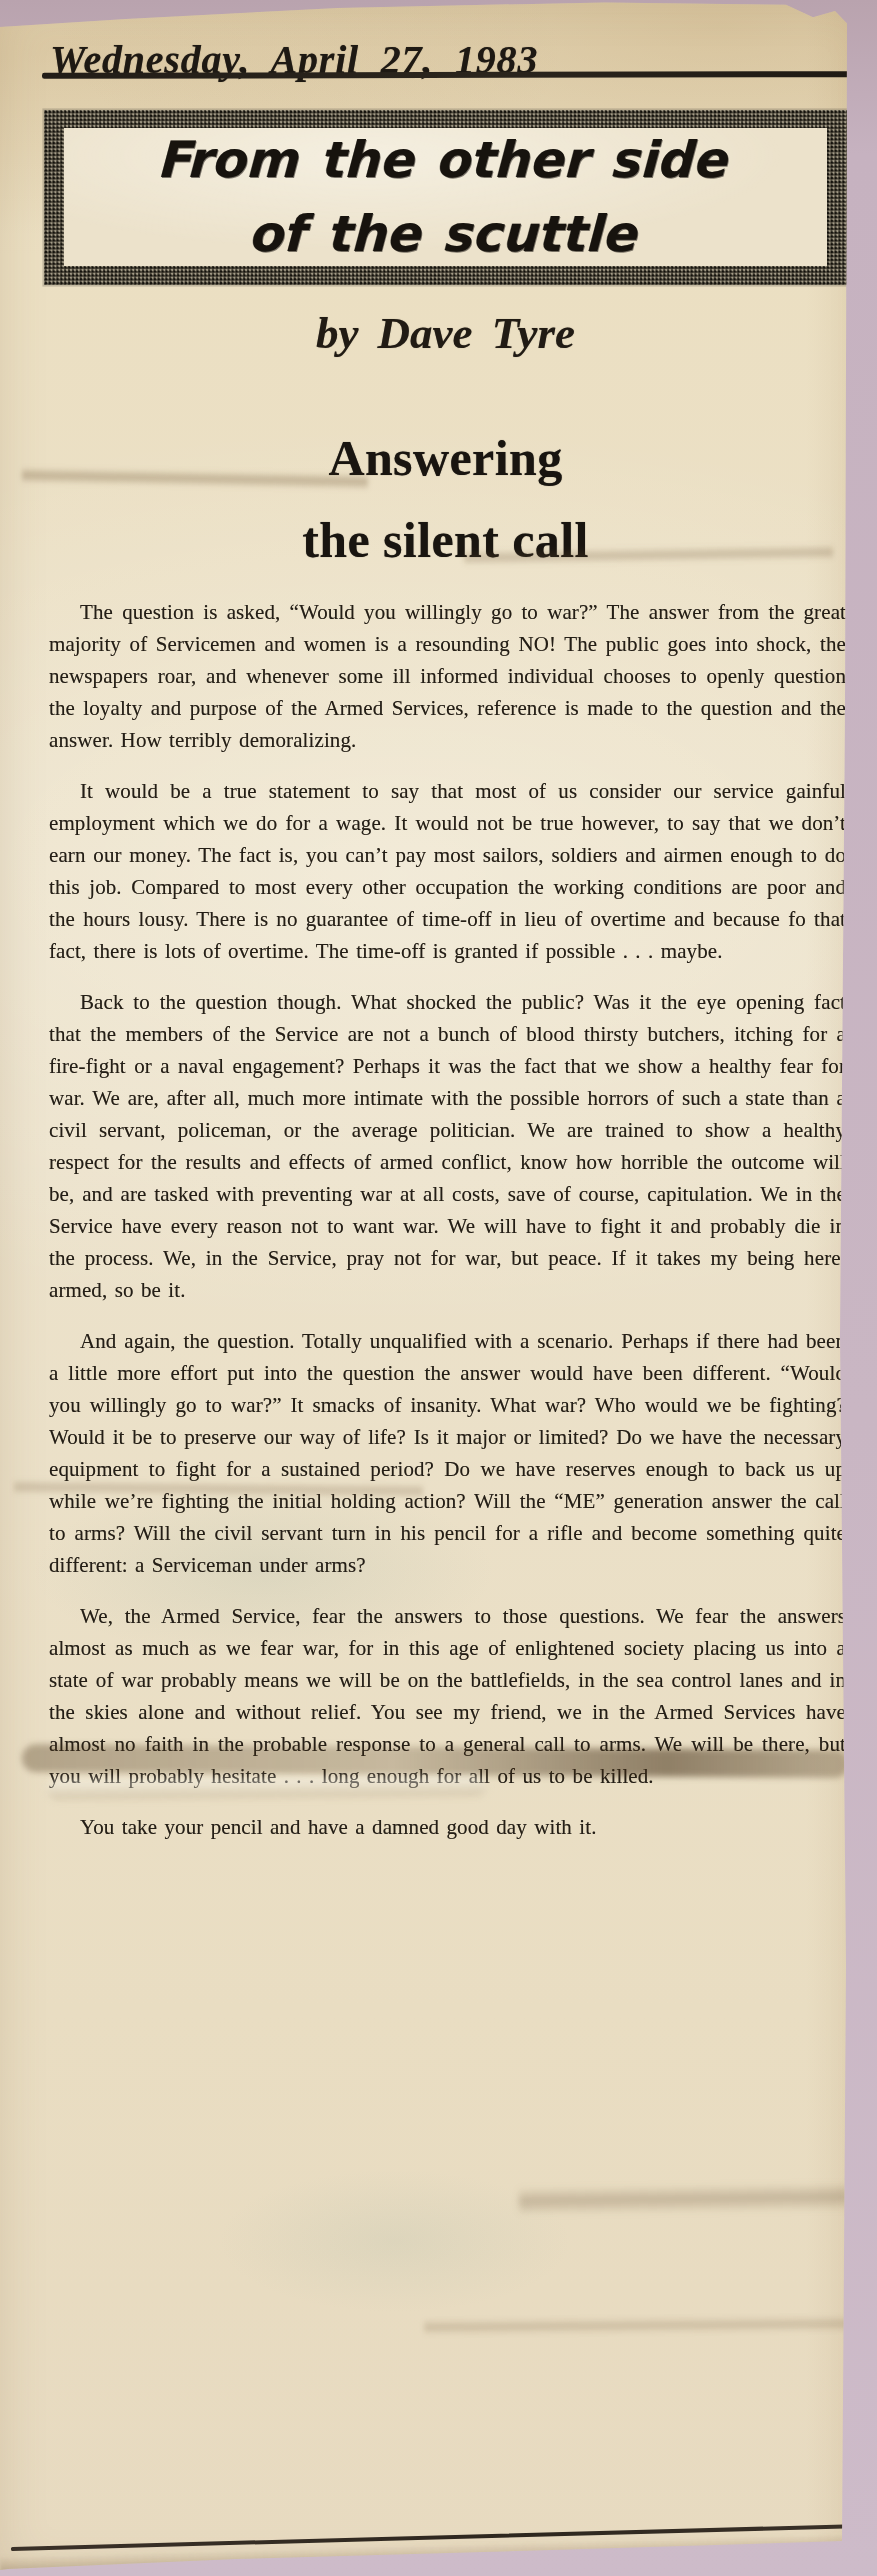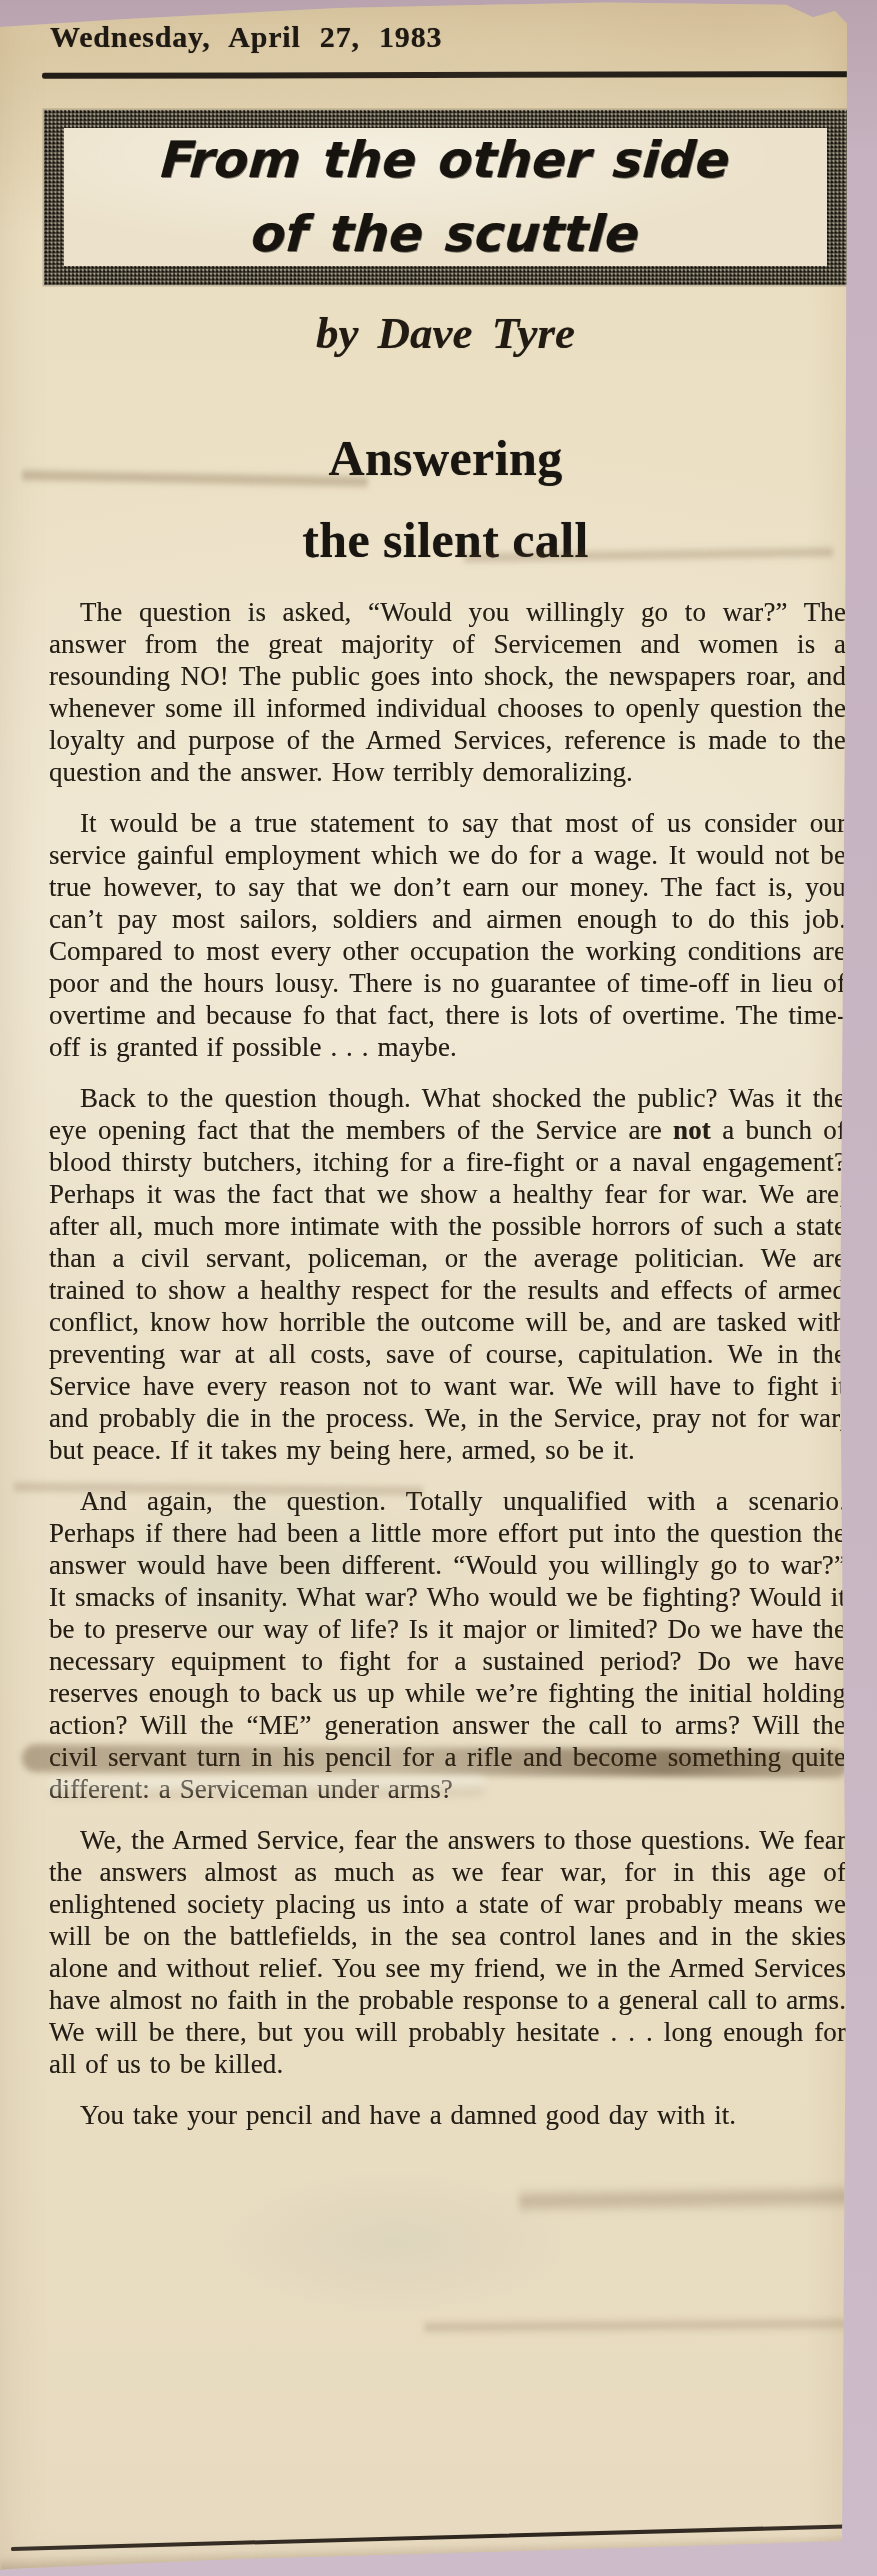--- a/index.html
+++ b/index.html
@@ -20,22 +20,22 @@
       radial-gradient(330px 126px at 30% 61%, rgba(145,168,152,0.16), transparent 70%),
       radial-gradient(252px 102px at 45% 87%, rgba(145,168,155,0.13), transparent 70%),
       radial-gradient(1022px 330px at 82% 1%, rgba(181,148,95,0.30), transparent 65%),
       radial-gradient(786px 283px at 6% 2%, rgba(181,148,95,0.24), transparent 65%),
       radial-gradient(1258px 629px at 45% 34%, rgba(255,255,250,0.32), transparent 72%),
       linear-gradient(180deg, #e6d8b8 0%, #ebdfc2 10%, #ece2cb 45%, #e9ddc2 78%, #e7dac0 100%);
     box-shadow: inset 0 0 47px rgba(125,95,55,0.18);
   }
   
   .masthead-date{
-    position:absolute;left:50px;top:20px;
-    font-size:30px;font-weight:bold;
+    position:absolute;left:50px;top:36px;
+    font-size:40px;font-weight:bold;font-style:italic;
     color:#1e1913;letter-spacing:0.8px;word-spacing:11px;
     text-shadow:0 0 0.8px rgba(30,25,19,0.6);
     white-space:nowrap;
   }
   .masthead-rule{
     position:absolute;left:42px;top:72px;width:807px;height:5.5px;
     background:linear-gradient(90deg,#221d17 0%,#2b251d 55%,#1f1a14 100%);
     border-radius:2.4px;transform:rotate(-0.12deg);
   }
   
@@ -76,27 +76,27 @@
   .headline{
     position:absolute;left:0;top:417px;width:891px;margin:0;
     text-align:center;font-weight:bold;color:#191510;
     font-size:50px;line-height:82px;letter-spacing:0.4px;
     text-shadow:0 0 0.8px rgba(25,21,16,0.65);
   }
   .headline span{display:block;}
   
   .article{
     position:absolute;left:49px;top:596px;width:797px;
-    font-size:27px;line-height:32px;color:#241e16;
+    font-size:21px;line-height:32px;color:#241e16;
     text-align:justify;word-spacing:2px;letter-spacing:0.1px;
     text-shadow:0 0 0.6px rgba(36,30,22,0.45);
   }
   .article p{margin:0 0 19px 0;text-indent:31px;}
   .article p:nth-child(6){margin-bottom:0;}
-  .article b{font-weight:bold;}
+  .article b{font-weight:normal;}
   
   .crease{position:absolute;pointer-events:none;filter:blur(2.4px);}
   .crease-a{top:470px;left:22px;width:346px;height:17.3px;
     background:linear-gradient(180deg,transparent,rgba(100,74,42,0.32),transparent);
     transform:rotate(1.1deg);}
   .crease-b{top:547px;left:464px;width:369px;height:15.7px;
     background:linear-gradient(180deg,transparent,rgba(100,74,42,0.26),transparent);
     transform:rotate(-0.9deg);}
   .crease-c{top:1481px;left:14px;width:409px;height:15.7px;
     background:linear-gradient(180deg,transparent,rgba(100,74,42,0.22),transparent);

